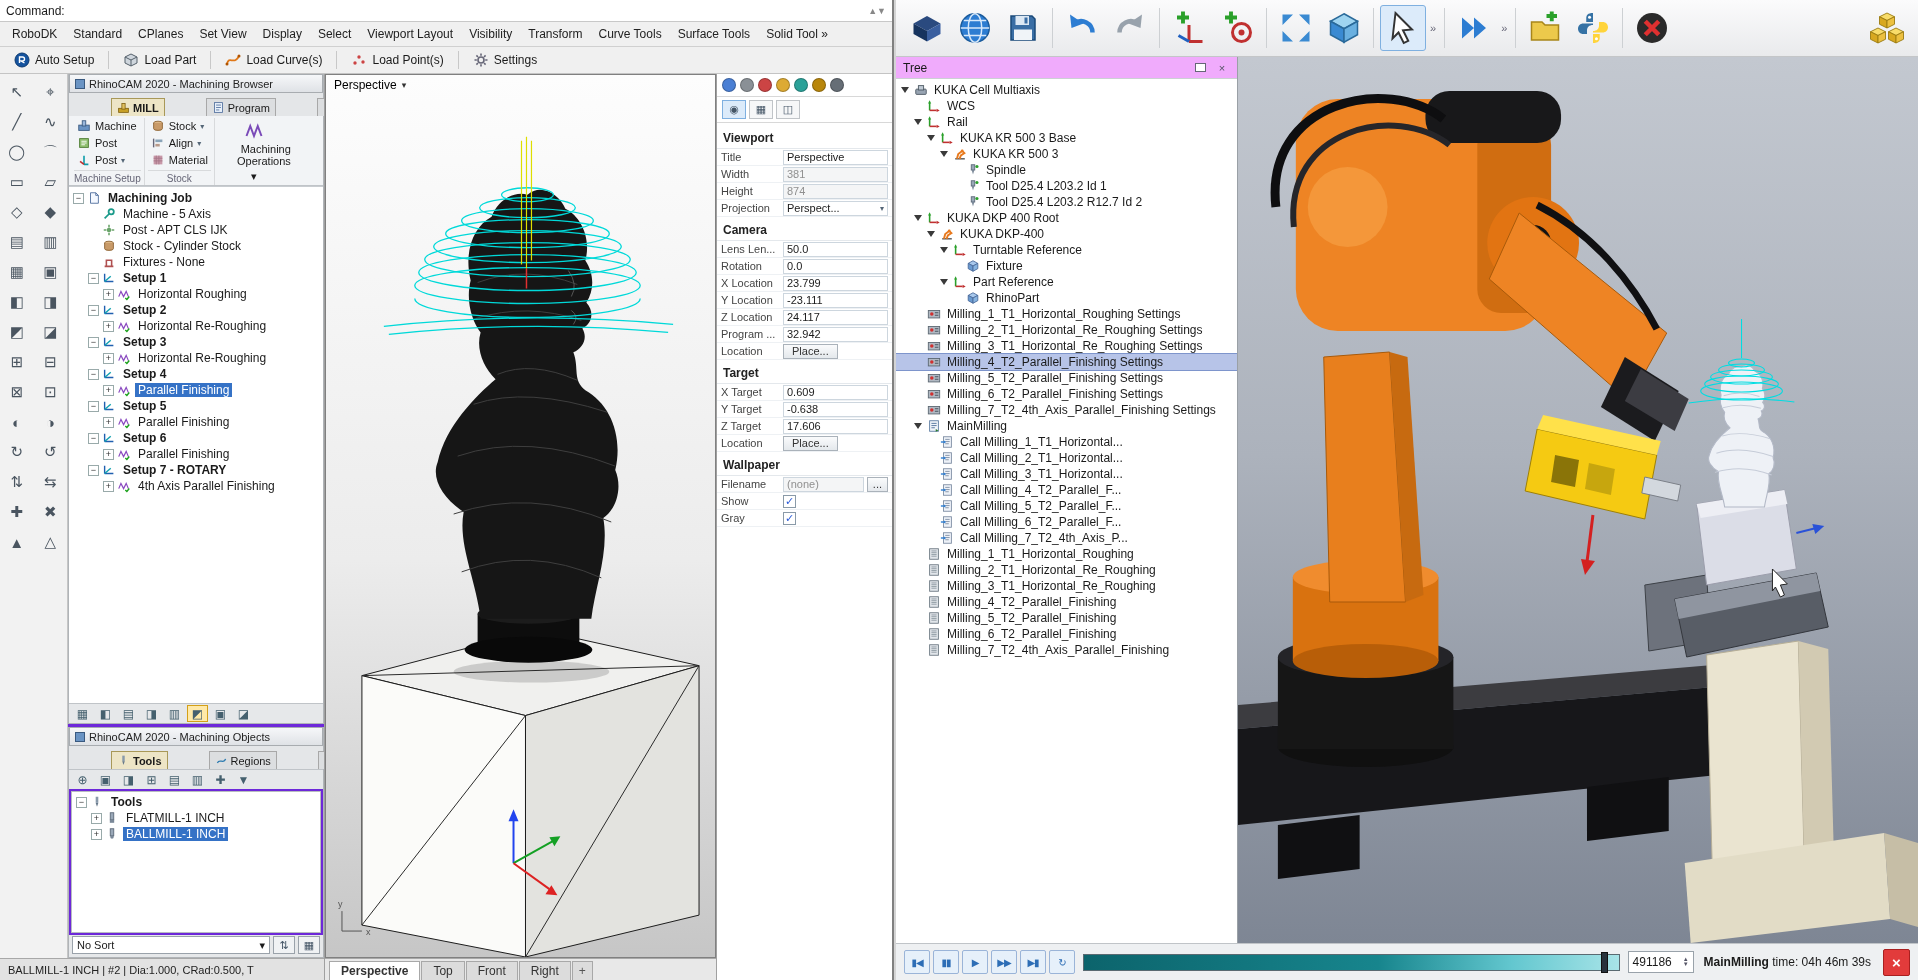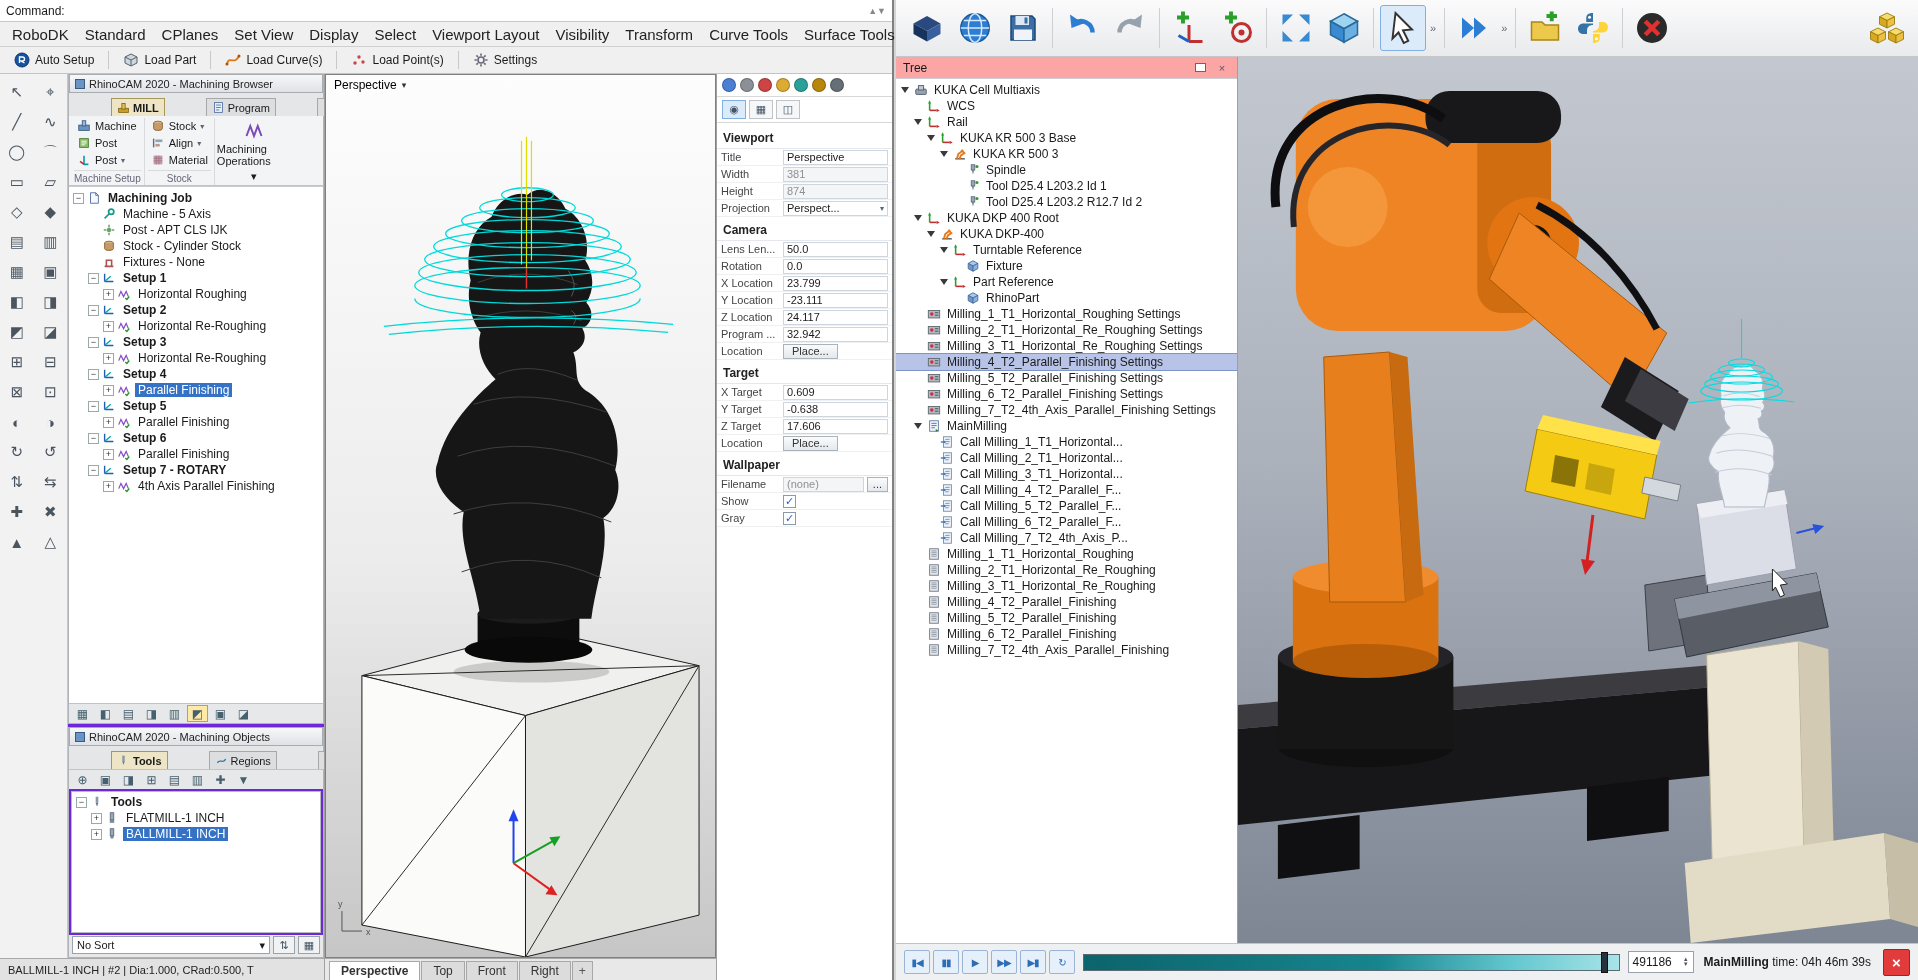--- a/index.html
+++ b/index.html
@@ -7,21 +7,21 @@
   body{position:relative;font-family:"Liberation Sans",sans-serif;font-size:12px;background:#d4d4d4;color:#1a1a1a;}
   svg{display:block;}
   .ic svg{width:100%;height:100%;}
 
   
   #rhino{position:absolute;left:0;top:0;width:894px;height:980px;background:#f0f0f0;border-right:2px solid #808080;}
   .cmd-bar{height:22px;background:#fff;border-bottom:1px solid #c8c8c8;display:flex;align-items:center;padding:0 6px;gap:6px;}
   .cmd-input{flex:1;height:16px;}
   .cmd-scroll{color:#888;font-size:9px;}
   .menu-bar{height:25px;background:#f0f0f0;border-bottom:1px solid #d0d0d0;display:flex;align-items:center;padding:0 4px;}
-  .menu-item{padding:4px 8px;font-size:15px;color:#222;white-space:nowrap;}
+  .menu-item{padding:4px 8px;font-size:12px;color:#222;white-space:nowrap;}
   .rtoolbar{height:27px;background:#f0f0f0;border-bottom:1px solid #c4c4c4;display:flex;align-items:center;padding:0 8px;gap:4px;}
   .rtool{display:flex;align-items:center;gap:5px;font-size:12px;padding:2px 6px;white-space:nowrap;}
   .rtool .ic{width:16px;height:16px;}
   .rtoolbar .sep{width:1px;height:18px;background:#c8c8c8;margin:0 4px;}
   .work{position:absolute;top:74px;left:0;right:0;bottom:0;display:flex;}
   .left-region{width:324px;display:flex;flex-direction:column;flex:none;}
   .lr-top{flex:1;display:flex;min-height:0;}
   .left-tools{width:68px;background:#f2f2f2;border-right:1px solid #c6c6c6;display:grid;grid-template-columns:1fr 1fr;align-content:start;padding-top:3px;flex:none;}
   .ltool{height:30px;display:flex;align-items:center;justify-content:center;font-size:15px;color:#4a5560;}
   .panel-col{flex:1;display:flex;flex-direction:column;background:#6d28d9;min-width:0;}
@@ -35,21 +35,21 @@
   .br-tabs .spacer{flex:1;}
   .mini-btn{width:18px;height:17px;display:flex;align-items:center;justify-content:center;font-size:10px;color:#556;border:1px solid transparent;}
   .mini-btn .ic{width:13px;height:13px;}
   .ribbon{background:#f2f4f6;border-bottom:1px solid #c0c4c8;display:flex;padding:2px 2px 0;flex:none;}
   .rib-block{display:flex;flex-direction:column;border-right:1px solid #d8dadc;padding:0 3px;}
   .rib-col{display:flex;flex-direction:column;gap:1px;flex:1;}
   .rib-btn{display:flex;align-items:center;gap:4px;font-size:11px;padding:1px 3px;white-space:nowrap;}
   .rib-btn .ic{width:14px;height:14px;flex:none;}
   .rib-btn .dd{font-size:8px;color:#567;}
   .rib-glabel{font-size:10px;color:#667;text-align:center;padding:2px 0 1px;border-top:1px solid #d8dadc;margin-top:2px;}
-  .rib-big{width:78px;display:flex;flex-direction:column;align-items:center;justify-content:center;gap:2px;font-size:11px;text-align:left;padding:2px;line-height:1.1;}
+  .rib-big{width:78px;display:flex;flex-direction:column;align-items:center;justify-content:center;gap:2px;font-size:11px;text-align:right;padding:2px;line-height:1.1;}
   .rib-big .ic{width:20px;height:20px;}
   .mtree{background:#fff;flex:1;overflow:hidden;padding:3px 0;border-top:1px solid #c8ccd0;}
   .mtree-row{display:flex;align-items:center;height:16px;white-space:nowrap;}
   .mtree-row.bold .tlabel{font-weight:bold;}
   .expander{width:11px;height:11px;border:1px solid #9aa;background:#fff;font-size:9px;line-height:9px;text-align:center;color:#333;flex:none;margin-right:3px;}
   .exp-spacer{width:14px;flex:none;}
   .ticon{width:15px;height:14px;flex:none;margin-right:3px;}
   .ticon svg{width:14px;height:14px;}
   .tlabel{font-size:12px;padding:0 3px;}
   .mtree-row.sel .tlabel{background:#3572c6;color:#fff;}
@@ -94,21 +94,21 @@
   #robodk{position:absolute;left:896px;top:0;width:1022px;height:980px;background:#f0f0f0;}
   .rdk-toolbar{height:57px;display:flex;align-items:center;gap:2px;padding:0 8px;background:linear-gradient(#fbfbfc,#e9eaec);border-bottom:1px solid #c4c6c8;}
   .rdk-btn{width:46px;height:46px;display:flex;align-items:center;justify-content:center;position:relative;border:1px solid transparent;border-radius:3px;}
   .rdk-btn.pressed{background:#dcebfa;border-color:#7fb0e0;}
   .rdk-btn .ic{width:36px;height:36px;}
   .rdk-over{font-size:11px;color:#667;padding:0 2px;align-self:center;}
   .rdk-sep{width:1px;height:40px;background:#cdd0d3;margin:0 4px;flex:none;}
   .rdk-spacer{flex:1;}
   .rdk-body{position:absolute;top:57px;left:0;right:0;bottom:37px;display:flex;}
   .rdk-tree{width:342px;flex:none;background:#fff;border-right:1px solid #9aa0a6;display:flex;flex-direction:column;}
-  .rdk-tree-header{height:22px;background:#fca5a5;border-bottom:1px solid #ccd0d4;display:flex;align-items:center;padding:0 7px;gap:6px;font-size:12px;flex:none;}
+  .rdk-tree-header{height:22px;background:#f0abfc;border-bottom:1px solid #ccd0d4;display:flex;align-items:center;padding:0 7px;gap:6px;font-size:12px;flex:none;}
   .rth-sp{flex:1;}
   .rth-btn{width:16px;height:14px;display:flex;align-items:center;justify-content:center;font-size:11px;color:#556;}
   .rth-float{width:11px;height:9px;border:1px solid #667;background:#fff;}
   .rdk-tree-body{flex:1;overflow:hidden;padding:3px 0;text-align:right;}
   .rtree-row{display:flex;align-items:center;height:16px;white-space:nowrap;font-size:12px;padding-right:4px;}
   .rtree-row.sel{background:#b7c4e8;outline:1px solid #7e95cc;}
   .tri{width:0;height:0;border-left:4px solid transparent;border-right:4px solid transparent;border-top:6px solid #3a3a3a;margin:0 5px 0 1px;flex:none;}
   .tri-sp{width:14px;flex:none;}
   .nicon{width:16px;height:14px;flex:none;margin-right:4px;}
   .nicon svg{width:14px;height:14px;}

